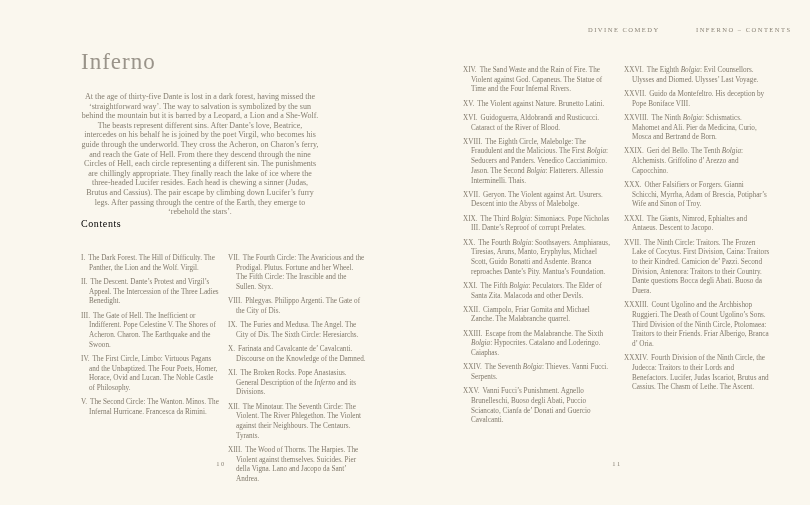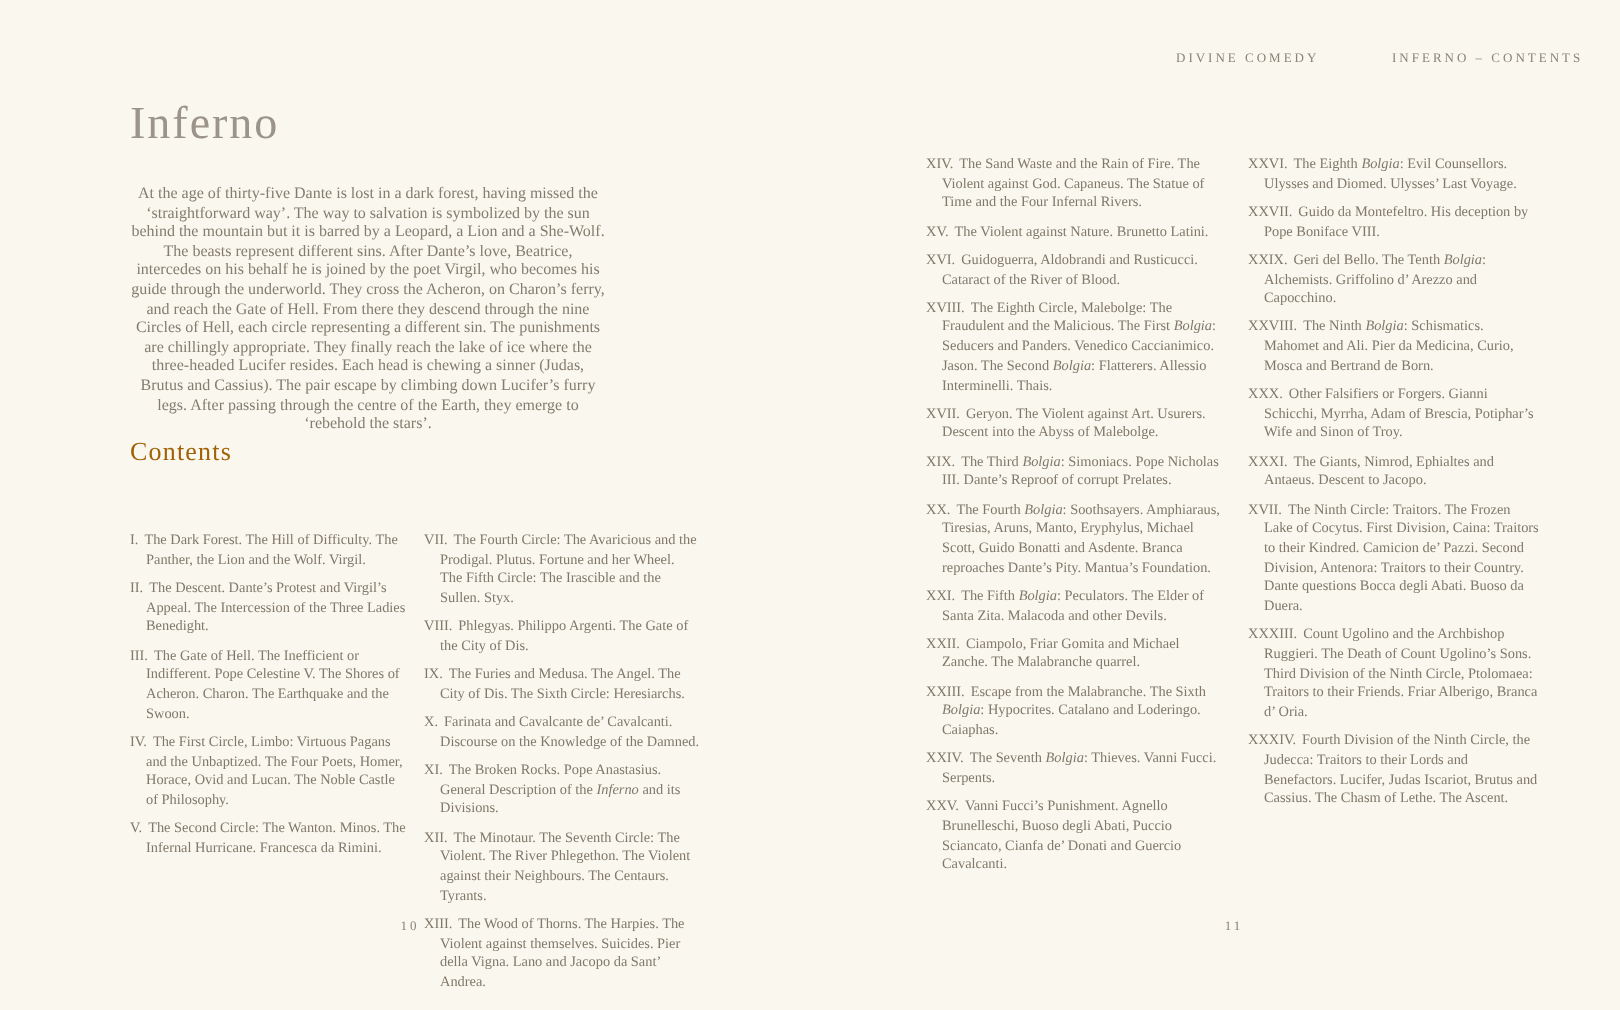--- a/index.html
+++ b/index.html
@@ -9,43 +9,43 @@
     font-family: "Liberation Serif", serif;
     overflow: hidden;
   }
   .spread {
     position: relative;
     width: 810px; height: 505px;
     background: #FAF7EE;
     color: #80796B;
   }
   .page { position: absolute; top: 0; width: 405px; height: 505px; }
-  .page-left  { left: 0; }
+  .page-left  { left: 16px; }
   .page-right { left: 405px; }
 
   .book-title {
     position: absolute; left: 65px; top: 50px;
     font-size: 23px; font-weight: normal; letter-spacing: 1px;
     color: #9A948A; margin: 0; line-height: 1;
   }
   .intro {
     position: absolute; left: 65px; top: 92px; width: 238px;
     font-size: 8px; line-height: 9.6px;
     color: #847D6F; margin: 0; text-align: center;
   }
   .contents-heading {
     position: absolute; left: 65px; top: 219px;
-    font-size: 13px; font-weight: normal; letter-spacing: 0.6px;
-    color: #a16207; margin: 0; line-height: 1;
+    font-size: 10px; font-weight: normal; letter-spacing: 0.6px;
+    color: #000000; margin: 0; line-height: 1;
   }
 
   .toc-cols { position: absolute; display: flex; }
   .toc-cols-left  { left: 65px; top: 254px; gap: 9px; }
   .toc-cols-right { left: 58px; top: 66px;  gap: 14px; }
-  .toc-col { width: 138px; margin-top: 12px; }
+  .toc-col { width: 138px; }
   .toc-cols-right .toc-col { width: 147px; }
 
   .toc-item {
     font-size: 7.2px; line-height: 9.7px;
     padding-left: 8px; text-indent: -8px;
     margin: 0 0 4.5px 0;
     color: #80796B;
   }
   .toc-num { margin-right: 3px; }
   .toc-item i { font-style: italic; }
@@ -111,22 +111,22 @@
           <div class="toc-item"><span class="toc-num">XX.</span><span>The Fourth </span><i>Bolgia</i><span>: Soothsayers. Amphiaraus, Tiresias, Aruns, Manto, Eryphylus, Michael Scott, Guido Bonatti and Asdente. Branca reproaches Dante’s Pity. Mantua’s Foundation.</span></div>
           <div class="toc-item"><span class="toc-num">XXI.</span><span>The Fifth </span><i>Bolgia</i><span>: Peculators. The Elder of Santa Zita. Malacoda and other Devils.</span></div>
           <div class="toc-item"><span class="toc-num">XXII.</span><span>Ciampolo, Friar Gomita and Michael Zanche. The Malabranche quarrel.</span></div>
           <div class="toc-item"><span class="toc-num">XXIII.</span><span>Escape from the Malabranche. The Sixth </span><i>Bolgia</i><span>: Hypocrites. Catalano and Loderingo. Caiaphas.</span></div>
           <div class="toc-item"><span class="toc-num">XXIV.</span><span>The Seventh </span><i>Bolgia</i><span>: Thieves. Vanni Fucci. Serpents.</span></div>
           <div class="toc-item"><span class="toc-num">XXV.</span><span>Vanni Fucci’s Punishment. Agnello Brunelleschi, Buoso degli Abati, Puccio Sciancato, Cianfa de’ Donati and Guercio Cavalcanti.</span></div>
         </div>
       <div class="toc-col">
           <div class="toc-item"><span class="toc-num">XXVI.</span><span>The Eighth </span><i>Bolgia</i><span>: Evil Counsellors. Ulysses and Diomed. Ulysses’ Last Voyage.</span></div>
           <div class="toc-item"><span class="toc-num">XXVII.</span><span>Guido da Montefeltro. His deception by Pope Boniface VIII.</span></div>
+          <div class="toc-item"><span class="toc-num">XXVIII.</span><span>The Ninth </span><i>Bolgia</i><span>: Schismatics. Mahomet and Ali. Pier da Medicina, Curio, Mosca and Bertrand de Born.</span></div>
           <div class="toc-item"><span class="toc-num">XXIX.</span><span>Geri del Bello. The Tenth </span><i>Bolgia</i><span>: Alchemists. Griffolino d’ Arezzo and Capocchino.</span></div>
-          <div class="toc-item"><span class="toc-num">XXVIII.</span><span>The Ninth </span><i>Bolgia</i><span>: Schismatics. Mahomet and Ali. Pier da Medicina, Curio, Mosca and Bertrand de Born.</span></div>
           <div class="toc-item"><span class="toc-num">XXX.</span><span>Other Falsifiers or Forgers. Gianni Schicchi, Myrrha, Adam of Brescia, Potiphar’s Wife and Sinon of Troy.</span></div>
           <div class="toc-item"><span class="toc-num">XXXI.</span><span>The Giants, Nimrod, Ephialtes and Antaeus. Descent to Jacopo.</span></div>
           <div class="toc-item"><span class="toc-num">XVII.</span><span>The Ninth Circle: Traitors. The Frozen Lake of Cocytus. First Division, Caina: Traitors to their Kindred. Camicion de’ Pazzi. Second Division, Antenora: Traitors to their Country. Dante questions Bocca degli Abati. Buoso da Duera.</span></div>
           <div class="toc-item"><span class="toc-num">XXXIII.</span><span>Count Ugolino and the Archbishop Ruggieri. The Death of Count Ugolino’s Sons. Third Division of the Ninth Circle, Ptolomaea: Traitors to their Friends. Friar Alberigo, Branca d’ Oria.</span></div>
           <div class="toc-item"><span class="toc-num">XXXIV.</span><span>Fourth Division of the Ninth Circle, the Judecca: Traitors to their Lords and Benefactors. Lucifer, Judas Iscariot, Brutus and Cassius. The Chasm of Lethe. The Ascent.</span></div>
         </div>
     </div>
     <div class="folio folio-right">11</div>
   </div>
 

